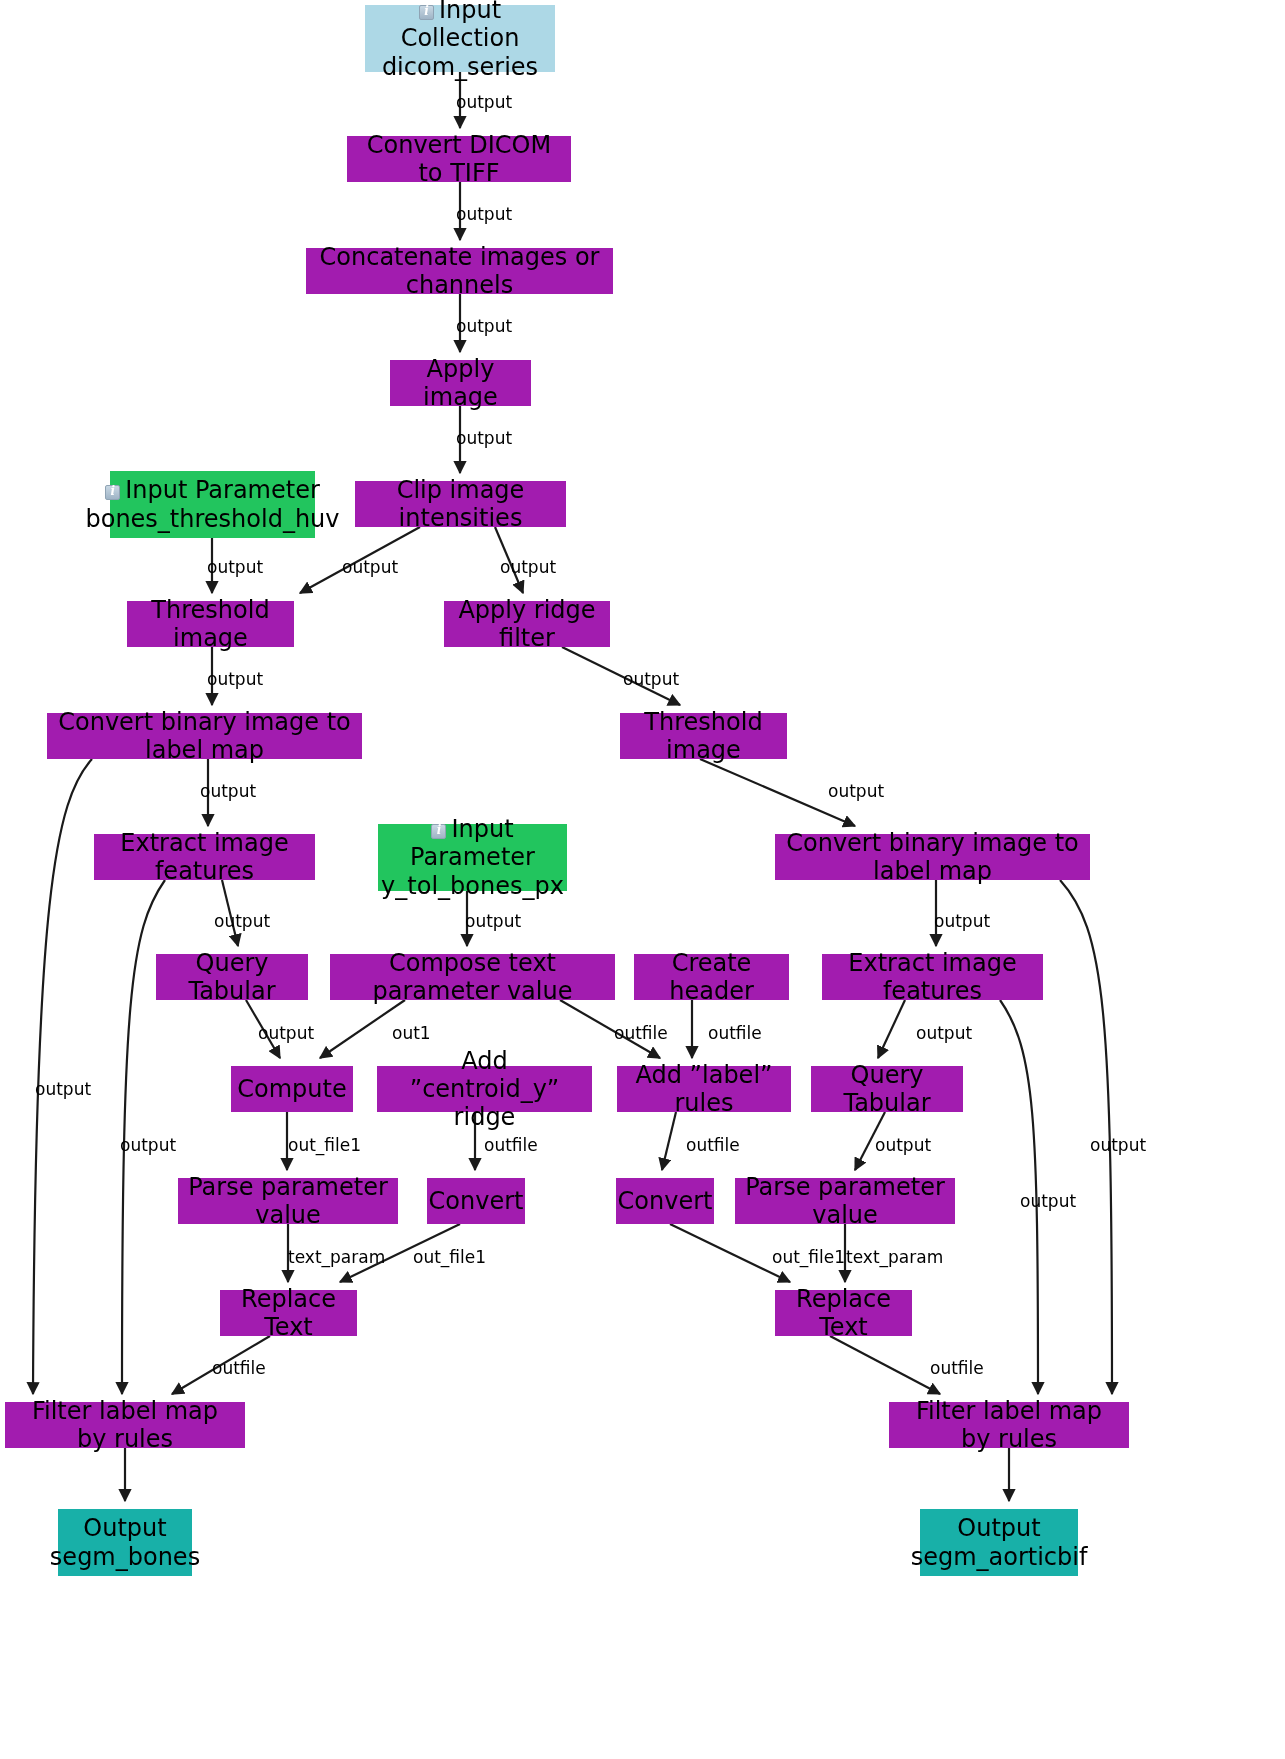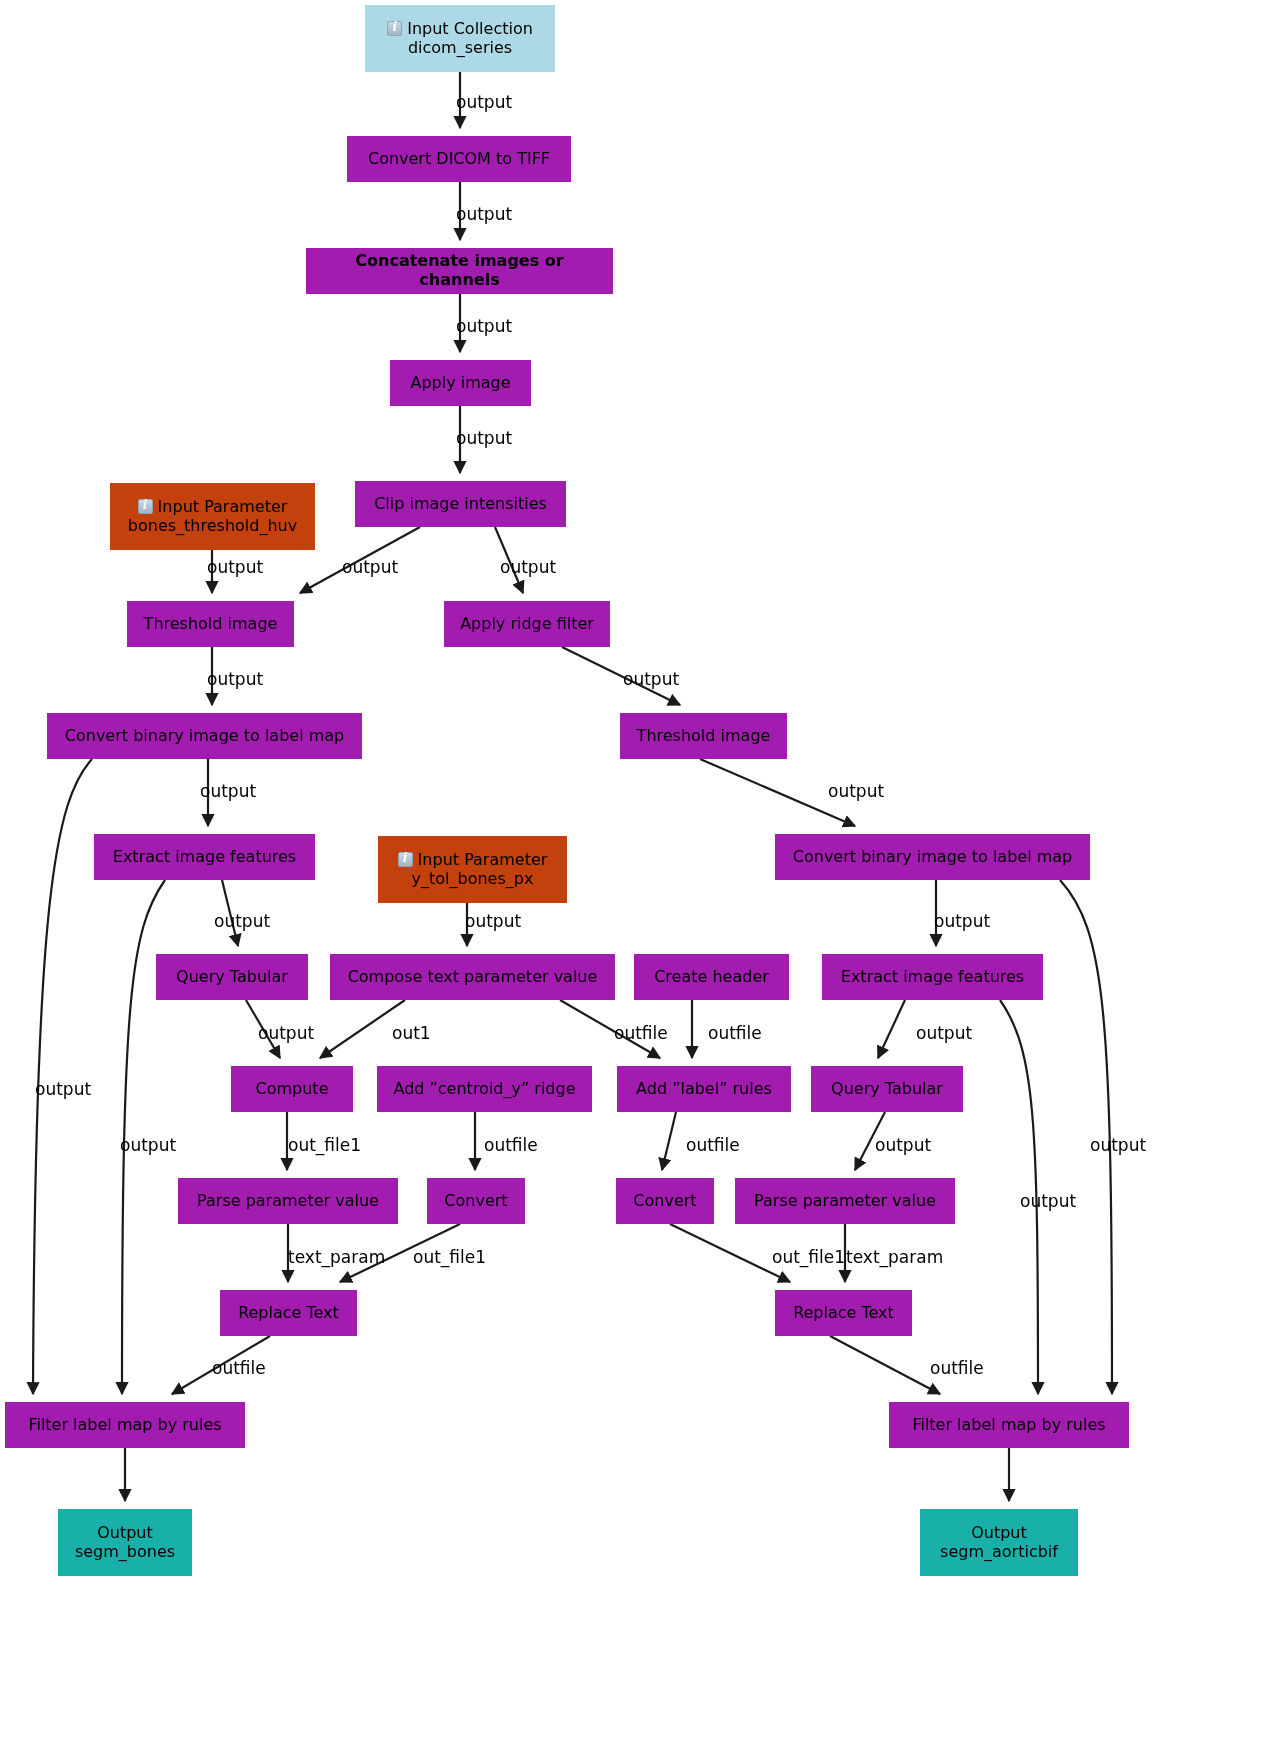--- a/index.html
+++ b/index.html
@@ -41,27 +41,27 @@
     font-family: "DejaVu Sans", sans-serif;
   }
   .node {
     position: absolute;
     box-sizing: border-box;
     display: flex;
     align-items: center;
     justify-content: center;
     text-align: center;
     color: #000000;
-    font-size: 16px;
+    font-size: 24px;
     line-height: 1.18;
     font-family: "DejaVu Sans", sans-serif;
   }
   .node.tool     { background: #a21caf; }
   .node.input    { background: #add8e6; }
-  .node.param    { background: #c2410c; margin-top: 12px; }
+  .node.param    { background: #22c55e; }
   .node.output   { background: #18b0a8; }
   .node-inner {
     padding: 0 10px;
   }
   .ico {
     display: inline-block;
     width: 15px;
     height: 15px;
     vertical-align: -2px;
     margin-right: 5px;
@@ -134,21 +134,21 @@
       </g>
   </svg>
 
   <div id="node-layer">
       <div class="node input" style="left: 365px; top: 5px; width: 190px; height: 67px;">
         <div class="node-inner"><span class="ico"></span><span>Input Collection</span><span class="line2">dicom_series</span></div>
       </div>
       <div class="node tool" style="left: 347px; top: 136px; width: 224px; height: 46px;">
         <div class="node-inner"><span>Convert DICOM to TIFF</span></div>
       </div>
-      <div class="node tool" style="left: 306px; top: 248px; width: 307px; height: 46px; font-weight: bold;">
+      <div class="node tool" style="left: 306px; top: 248px; width: 307px; height: 46px;">
         <div class="node-inner"><span>Concatenate images or channels</span></div>
       </div>
       <div class="node tool" style="left: 390px; top: 360px; width: 141px; height: 46px;">
         <div class="node-inner"><span>Apply image</span></div>
       </div>
       <div class="node param" style="left: 110px; top: 471px; width: 205px; height: 67px;">
         <div class="node-inner"><span class="ico"></span><span>Input Parameter</span><span class="line2">bones_threshold_huv</span></div>
       </div>
       <div class="node tool" style="left: 355px; top: 481px; width: 211px; height: 46px; justify-content: center;">
         <div class="node-inner"><span>Clip image intensities</span></div>

